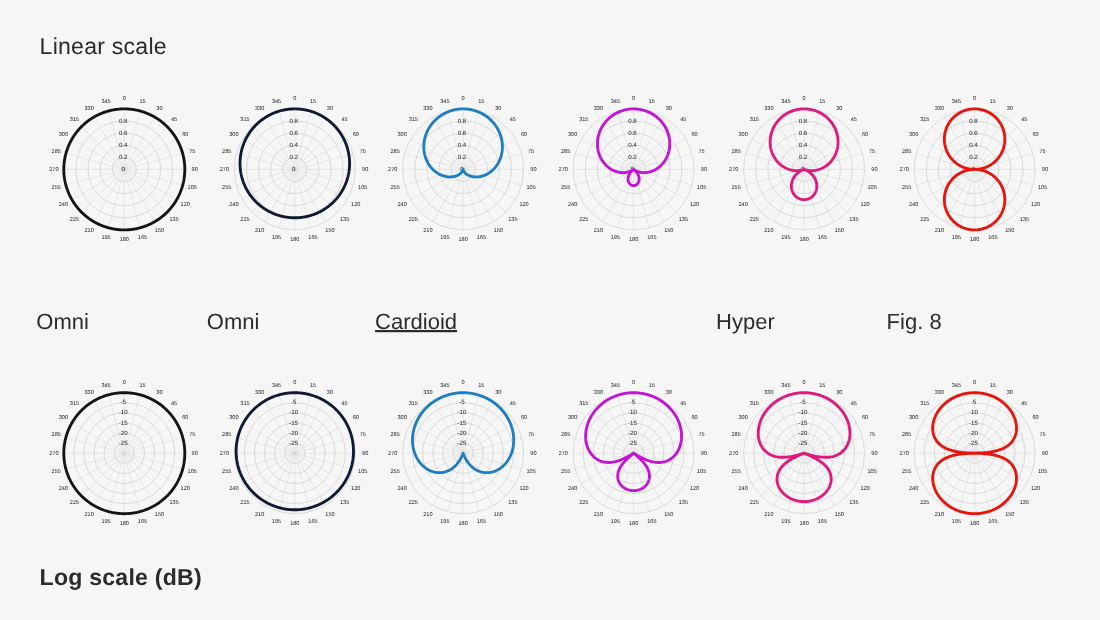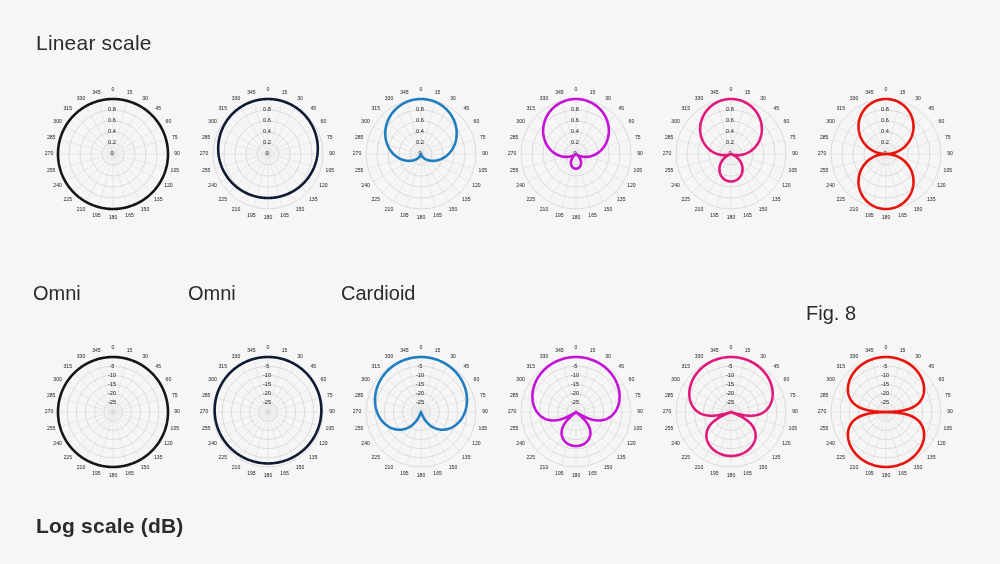--- a/index.html
+++ b/index.html
@@ -484,22 +484,23 @@
           <text x="79" y="47" class="radial-label">0.6</text>
           <text x="79" y="36" class="radial-label">0.8</text>
           <path d="M80.00,25.00L80.72,25.01L81.44,25.04L82.16,25.08L82.87,25.15L83.59,25.24L84.30,25.34L85.01,25.46L85.72,25.60L86.42,25.76L87.12,25.94L87.81,26.13L88.50,26.35L89.18,26.58L89.86,26.83L90.52,27.09L91.19,27.38L91.84,27.68L92.48,28.00L93.12,28.33L93.75,28.68L94.37,29.05L94.98,29.44L95.58,29.84L96.16,30.25L96.74,30.68L97.31,31.13L97.86,31.59L98.40,32.06L98.93,32.55L99.45,33.05L99.95,33.57L100.44,34.10L100.91,34.64L101.37,35.19L101.82,35.76L102.25,36.34L102.66,36.92L103.06,37.52L103.45,38.13L103.82,38.75L104.17,39.38L104.50,40.02L104.82,40.66L105.12,41.31L105.41,41.98L105.67,42.64L105.92,43.32L106.15,44.00L106.37,44.69L106.56,45.38L106.74,46.08L106.90,46.78L107.04,47.49L107.16,48.20L107.26,48.91L107.35,49.63L107.42,50.34L107.46,51.06L107.49,51.78L107.50,52.50L107.49,53.22L107.46,53.94L107.42,54.66L107.35,55.37L107.26,56.09L107.16,56.80L107.04,57.51L106.90,58.22L106.74,58.92L106.56,59.62L106.37,60.31L106.15,61.00L105.92,61.68L105.67,62.36L105.41,63.02L105.12,63.69L104.82,64.34L104.50,64.98L104.17,65.62L103.82,66.25L103.45,66.87L103.06,67.48L102.66,68.08L102.25,68.66L101.82,69.24L101.37,69.81L100.91,70.36L100.44,70.90L99.95,71.43L99.45,71.95L98.93,72.45L98.40,72.94L97.86,73.41L97.31,73.87L96.74,74.32L96.16,74.75L95.58,75.16L94.98,75.56L94.37,75.95L93.75,76.32L93.12,76.67L92.48,77.00L91.84,77.32L91.19,77.62L90.52,77.91L89.86,78.17L89.18,78.42L88.50,78.65L87.81,78.87L87.12,79.06L86.42,79.24L85.72,79.40L85.01,79.54L84.30,79.66L83.59,79.76L82.87,79.85L82.16,79.92L81.44,79.96L80.72,79.99L80.00,80.00L80.72,80.01L81.44,80.04L82.16,80.08L82.87,80.15L83.59,80.24L84.30,80.34L85.01,80.46L85.72,80.60L86.42,80.76L87.12,80.94L87.81,81.13L88.50,81.35L89.18,81.58L89.86,81.83L90.52,82.09L91.19,82.38L91.84,82.68L92.48,83.00L93.12,83.33L93.75,83.68L94.37,84.05L94.98,84.44L95.58,84.84L96.16,85.25L96.74,85.68L97.31,86.13L97.86,86.59L98.40,87.06L98.93,87.55L99.45,88.05L99.95,88.57L100.44,89.10L100.91,89.64L101.37,90.19L101.82,90.76L102.25,91.34L102.66,91.92L103.06,92.52L103.45,93.13L103.82,93.75L104.17,94.38L104.50,95.02L104.82,95.66L105.12,96.31L105.41,96.98L105.67,97.64L105.92,98.32L106.15,99.00L106.37,99.69L106.56,100.38L106.74,101.08L106.90,101.78L107.04,102.49L107.16,103.20L107.26,103.91L107.35,104.63L107.42,105.34L107.46,106.06L107.49,106.78L107.50,107.50L107.49,108.22L107.46,108.94L107.42,109.66L107.35,110.37L107.26,111.09L107.16,111.80L107.04,112.51L106.90,113.22L106.74,113.92L106.56,114.62L106.37,115.31L106.15,116.00L105.92,116.68L105.67,117.36L105.41,118.02L105.12,118.69L104.82,119.34L104.50,119.98L104.17,120.62L103.82,121.25L103.45,121.87L103.06,122.48L102.66,123.08L102.25,123.66L101.82,124.24L101.37,124.81L100.91,125.36L100.44,125.90L99.95,126.43L99.45,126.95L98.93,127.45L98.40,127.94L97.86,128.41L97.31,128.87L96.74,129.32L96.16,129.75L95.58,130.16L94.98,130.56L94.37,130.95L93.75,131.32L93.12,131.67L92.48,132.00L91.84,132.32L91.19,132.62L90.52,132.91L89.86,133.17L89.18,133.42L88.50,133.65L87.81,133.87L87.12,134.06L86.42,134.24L85.72,134.40L85.01,134.54L84.30,134.66L83.59,134.76L82.87,134.85L82.16,134.92L81.44,134.96L80.72,134.99L80.00,135.00L79.28,134.99L78.56,134.96L77.84,134.92L77.13,134.85L76.41,134.76L75.70,134.66L74.99,134.54L74.28,134.40L73.58,134.24L72.88,134.06L72.19,133.87L71.50,133.65L70.82,133.42L70.14,133.17L69.48,132.91L68.81,132.62L68.16,132.32L67.52,132.00L66.88,131.67L66.25,131.32L65.63,130.95L65.02,130.56L64.42,130.16L63.84,129.75L63.26,129.32L62.69,128.87L62.14,128.41L61.60,127.94L61.07,127.45L60.55,126.95L60.05,126.43L59.56,125.90L59.09,125.36L58.63,124.81L58.18,124.24L57.75,123.66L57.34,123.08L56.94,122.48L56.55,121.87L56.18,121.25L55.83,120.62L55.50,119.98L55.18,119.34L54.88,118.69L54.59,118.02L54.33,117.36L54.08,116.68L53.85,116.00L53.63,115.31L53.44,114.62L53.26,113.92L53.10,113.22L52.96,112.51L52.84,111.80L52.74,111.09L52.65,110.37L52.58,109.66L52.54,108.94L52.51,108.22L52.50,107.50L52.51,106.78L52.54,106.06L52.58,105.34L52.65,104.63L52.74,103.91L52.84,103.20L52.96,102.49L53.10,101.78L53.26,101.08L53.44,100.38L53.63,99.69L53.85,99.00L54.08,98.32L54.33,97.64L54.59,96.98L54.88,96.31L55.18,95.66L55.50,95.02L55.83,94.38L56.18,93.75L56.55,93.13L56.94,92.52L57.34,91.92L57.75,91.34L58.18,90.76L58.63,90.19L59.09,89.64L59.56,89.10L60.05,88.57L60.55,88.05L61.07,87.55L61.60,87.06L62.14,86.59L62.69,86.13L63.26,85.68L63.84,85.25L64.42,84.84L65.02,84.44L65.63,84.05L66.25,83.68L66.88,83.33L67.52,83.00L68.16,82.68L68.81,82.38L69.48,82.09L70.14,81.83L70.82,81.58L71.50,81.35L72.19,81.13L72.88,80.94L73.58,80.76L74.28,80.60L74.99,80.46L75.70,80.34L76.41,80.24L77.13,80.15L77.84,80.08L78.56,80.04L79.28,80.01L80.00,80.00L79.28,79.99L78.56,79.96L77.84,79.92L77.13,79.85L76.41,79.76L75.70,79.66L74.99,79.54L74.28,79.40L73.58,79.24L72.88,79.06L72.19,78.87L71.50,78.65L70.82,78.42L70.14,78.17L69.48,77.91L68.81,77.62L68.16,77.32L67.52,77.00L66.88,76.67L66.25,76.32L65.63,75.95L65.02,75.56L64.42,75.16L63.84,74.75L63.26,74.32L62.69,73.87L62.14,73.41L61.60,72.94L61.07,72.45L60.55,71.95L60.05,71.43L59.56,70.90L59.09,70.36L58.63,69.81L58.18,69.24L57.75,68.66L57.34,68.08L56.94,67.48L56.55,66.87L56.18,66.25L55.83,65.62L55.50,64.98L55.18,64.34L54.88,63.69L54.59,63.02L54.33,62.36L54.08,61.68L53.85,61.00L53.63,60.31L53.44,59.62L53.26,58.92L53.10,58.22L52.96,57.51L52.84,56.80L52.74,56.09L52.65,55.37L52.58,54.66L52.54,53.94L52.51,53.22L52.50,52.50L52.51,51.78L52.54,51.06L52.58,50.34L52.65,49.63L52.74,48.91L52.84,48.20L52.96,47.49L53.10,46.78L53.26,46.08L53.44,45.38L53.63,44.69L53.85,44.00L54.08,43.32L54.33,42.64L54.59,41.98L54.88,41.31L55.18,40.66L55.50,40.02L55.83,39.38L56.18,38.75L56.55,38.13L56.94,37.52L57.34,36.92L57.75,36.34L58.18,35.76L58.63,35.19L59.09,34.64L59.56,34.10L60.05,33.57L60.55,33.05L61.07,32.55L61.60,32.06L62.14,31.59L62.69,31.13L63.26,30.68L63.84,30.25L64.42,29.84L65.02,29.44L65.63,29.05L66.25,28.68L66.88,28.33L67.52,28.00L68.16,27.68L68.81,27.38L69.48,27.09L70.14,26.83L70.82,26.58L71.50,26.35L72.19,26.13L72.88,25.94L73.58,25.76L74.28,25.60L74.99,25.46L75.70,25.34L76.41,25.24L77.13,25.15L77.84,25.08L78.56,25.04L79.28,25.01L80.00,25.00Z" class="pattern-curve" stroke="#e8140c"></path>
         </svg>
       </div>
     </div>
 
   <div class="cat-label-row" id="cat-labels">
       <div class="cat-label" style="left: 33px;">Omni</div>
       <div class="cat-label" style="left: 188px;">Omni</div>
-      <div class="cat-label" style="left: 341px;">Cardioid</div>
-      <div class="cat-label" style="left: 806px; margin-top: 20px;">Fig. 8</div>
+      <div class="cat-label" style="left: 341px; text-decoration: underline;">Cardioid</div>
+      <div class="cat-label" style="left: 651px;">Hyper</div>
+      <div class="cat-label" style="left: 806px;">Fig. 8</div>
     </div>
 
   <div class="row" id="row-log">
       <div class="plot-cell" style="left: 33px;">
         <svg viewBox="0 0 160 160">
           <line x1="80" y1="80" x2="80" y2="25" class="grid-spoke"></line>
           <line x1="80" y1="80" x2="94.23504748063864" y2="26.874079554101243" class="grid-spoke"></line>
           <line x1="80" y1="80" x2="107.5" y2="32.36860279185588" class="grid-spoke"></line>
           <line x1="80" y1="80" x2="118.89087296526012" y2="41.10912703473989" class="grid-spoke"></line>
           <line x1="80" y1="80" x2="127.63139720814414" y2="52.5" class="grid-spoke"></line>

